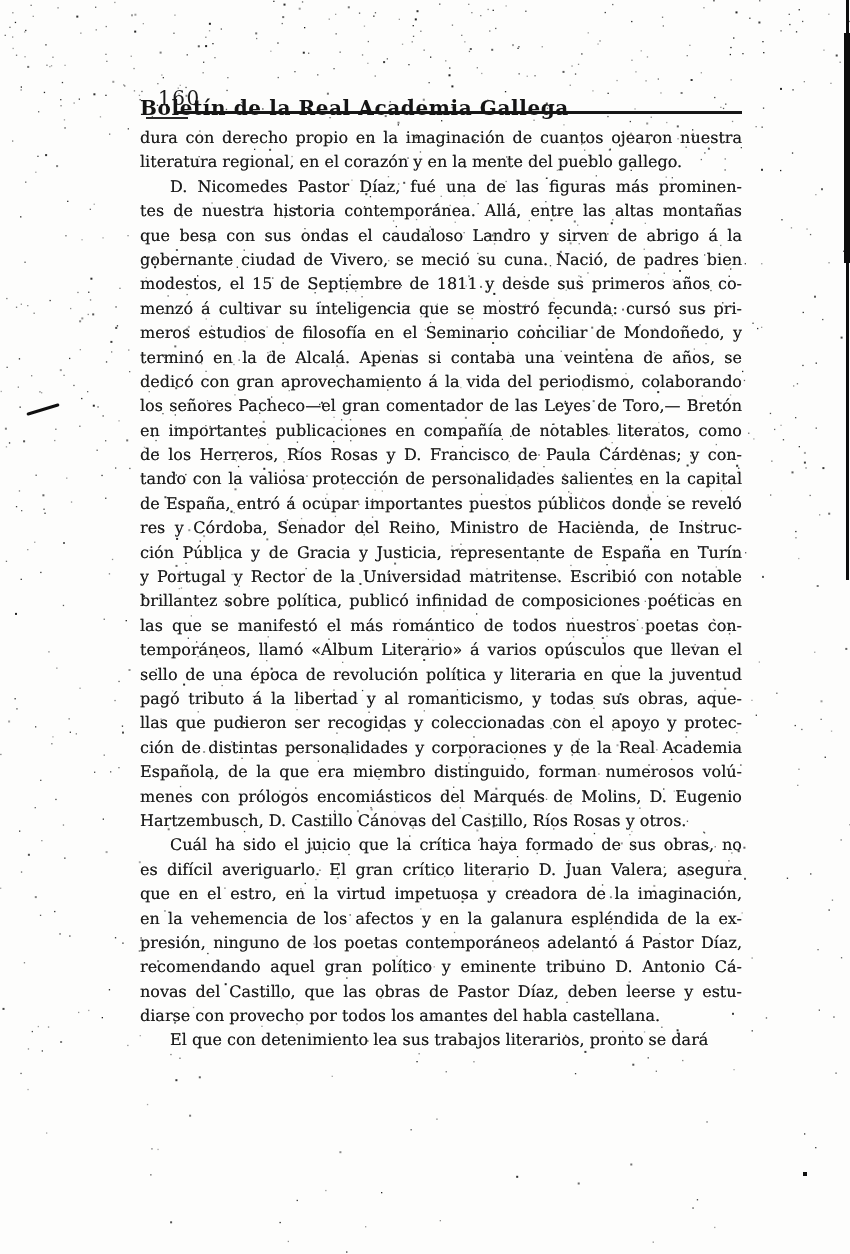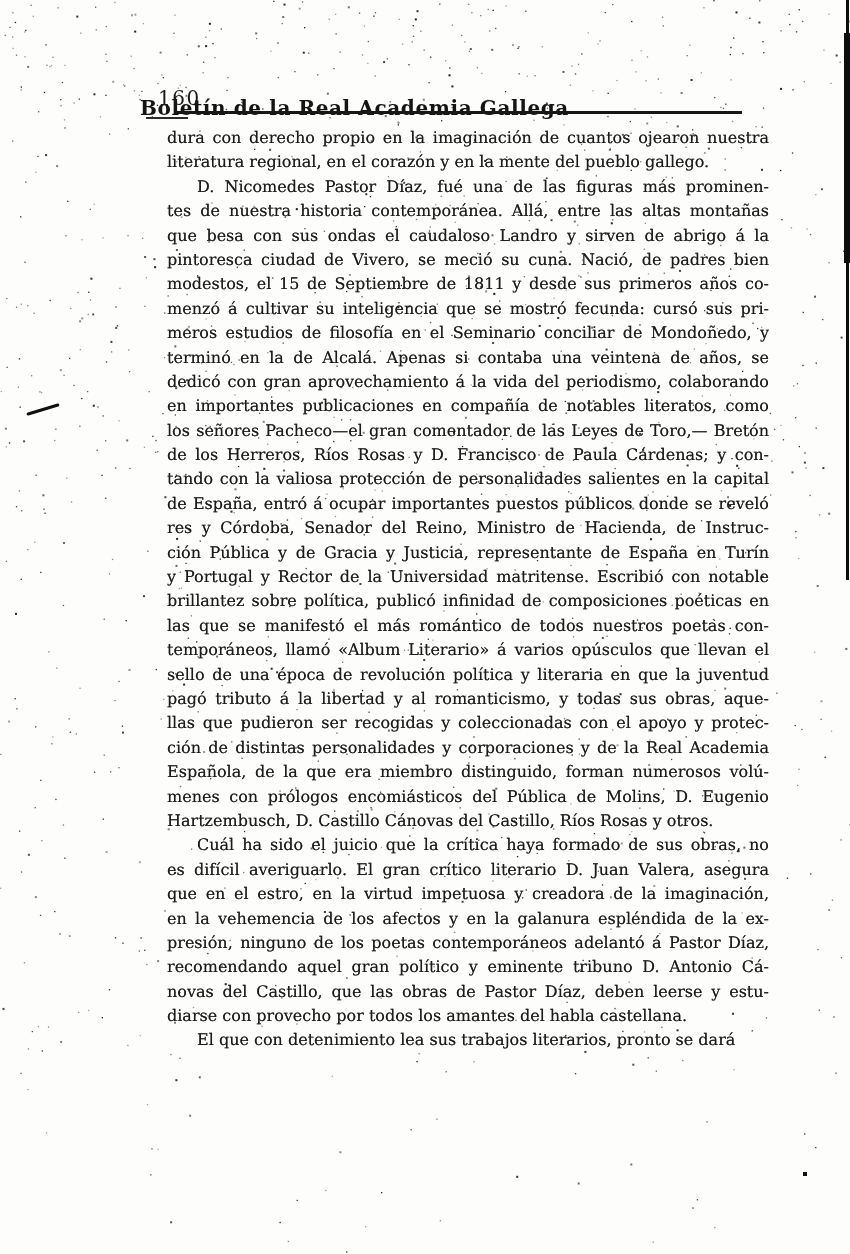--- a/index.html
+++ b/index.html
@@ -24,21 +24,20 @@
     text-align:left;
     font-size:20px;font-weight:700;letter-spacing:0.6px;color:#141414;
   }
   .header-rule{position:absolute;left:175px;top:111px;width:567px;height:3px;background:#171717;}
   .header-rule-dash{position:absolute;left:146px;top:117px;width:42px;height:1.5px;background:#2a2a2a;}
   
   .text-block{
     position:absolute;left:140px;top:126px;width:602px;
     font-size:16px;line-height:24.4px;
     text-rendering:geometricPrecision;
-    margin-left:27px;
   }
   .text-block .line{
     height:24.4px;overflow:hidden;
     text-align:justify;text-align-last:justify;
     text-shadow:0 0 0.45px rgba(10,10,10,0.65);
   }
   .text-block .line.last{text-align-last:left;}
   .text-block .line.indent{text-indent:30px;}
   
   .edge-line{position:absolute;left:846px;top:0;width:3px;height:580px;background:#0d0d0d;}
@@ -1226,43 +1225,43 @@
 
   <div class="text-block">
       <div class="paragraph">
         <div class="line">dura con derecho propio en la imaginación de cuantos ojearon nuestra</div>
         <div class="line last">literatura regional, en el corazón y en la mente del pueblo gallego.</div>
       </div>
       <div class="paragraph">
         <div class="line indent">D. Nicomedes Pastor Díaz, fué una de las figuras más prominen-</div>
         <div class="line">tes de nuestra historia contemporánea. Allá, entre las altas montañas</div>
         <div class="line">que besa con sus ondas el caudaloso Landro y sirven de abrigo á la</div>
-        <div class="line">pintoresca ciudad de Vivero, se meció su cuna. Nació, de padres bien</div>
+        <div class="line">gobernante ciudad de Vivero, se meció su cuna. Nació, de padres bien</div>
         <div class="line">modestos, el 15 de Septiembre de 1811 y desde sus primeros años co-</div>
         <div class="line">menzó á cultivar su inteligencia que se mostró fecunda: cursó sus pri-</div>
         <div class="line">meros estudios de filosofía en el Seminario conciliar de Mondoñedo, y</div>
         <div class="line">terminó en la de Alcalá. Apenas si contaba una veintena de años, se</div>
         <div class="line">dedicó con gran aprovechamiento á la vida del periodismo, colaborando</div>
+        <div class="line">los señores Pacheco—el gran comentador de las Leyes de Toro,— Bretón</div>
         <div class="line">en importantes publicaciones en compañía de notables literatos, como</div>
-        <div class="line">los señores Pacheco—el gran comentador de las Leyes de Toro,— Bretón</div>
         <div class="line">de los Herreros, Ríos Rosas y D. Francisco de Paula Cárdenas; y con-</div>
         <div class="line">tando con la valiosa protección de personalidades salientes en la capital</div>
         <div class="line">de España, entró á ocupar importantes puestos públicos donde se reveló</div>
         <div class="line">res y Córdoba, Senador del Reino, Ministro de Hacienda, de Instruc-</div>
         <div class="line">ción Pública y de Gracia y Justicia, representante de España en Turín</div>
         <div class="line">y Portugal y Rector de la Universidad matritense. Escribió con notable</div>
         <div class="line">brillantez sobre política, publicó infinidad de composiciones poéticas en</div>
         <div class="line">las que se manifestó el más romántico de todos nuestros poetas con-</div>
         <div class="line">temporáneos, llamó «Album Literario» á varios opúsculos que llevan el</div>
         <div class="line">sello de una época de revolución política y literaria en que la juventud</div>
         <div class="line">pagó tributo á la libertad y al romanticismo, y todas sus obras, aque-</div>
         <div class="line">llas que pudieron ser recogidas y coleccionadas con el apoyo y protec-</div>
         <div class="line">ción de distintas personalidades y corporaciones y de la Real Academia</div>
         <div class="line">Española, de la que era miembro distinguido, forman numerosos volú-</div>
-        <div class="line">menes con prólogos encomiásticos del Pública de Molins, D. Eugenio</div>
+        <div class="line">menes con prólogos encomiásticos del Marqués de Molins, D. Eugenio</div>
         <div class="line last">Hartzembusch, D. Castillo Cánovas del Castillo, Ríos Rosas y otros.</div>
       </div>
       <div class="paragraph">
         <div class="line indent">Cuál ha sido el juicio que la crítica haya formado de sus obras, no</div>
         <div class="line">es difícil averiguarlo. El gran crítico literario D. Juan Valera, asegura</div>
         <div class="line">que en el estro, en la virtud impetuosa y creadora de la imaginación,</div>
         <div class="line">en la vehemencia de los afectos y en la galanura espléndida de la ex-</div>
         <div class="line">presión, ninguno de los poetas contemporáneos adelantó á Pastor Díaz,</div>
         <div class="line">recomendando aquel gran político y eminente tribuno D. Antonio Cá-</div>
         <div class="line">novas del Castillo, que las obras de Pastor Díaz, deben leerse y estu-</div>

